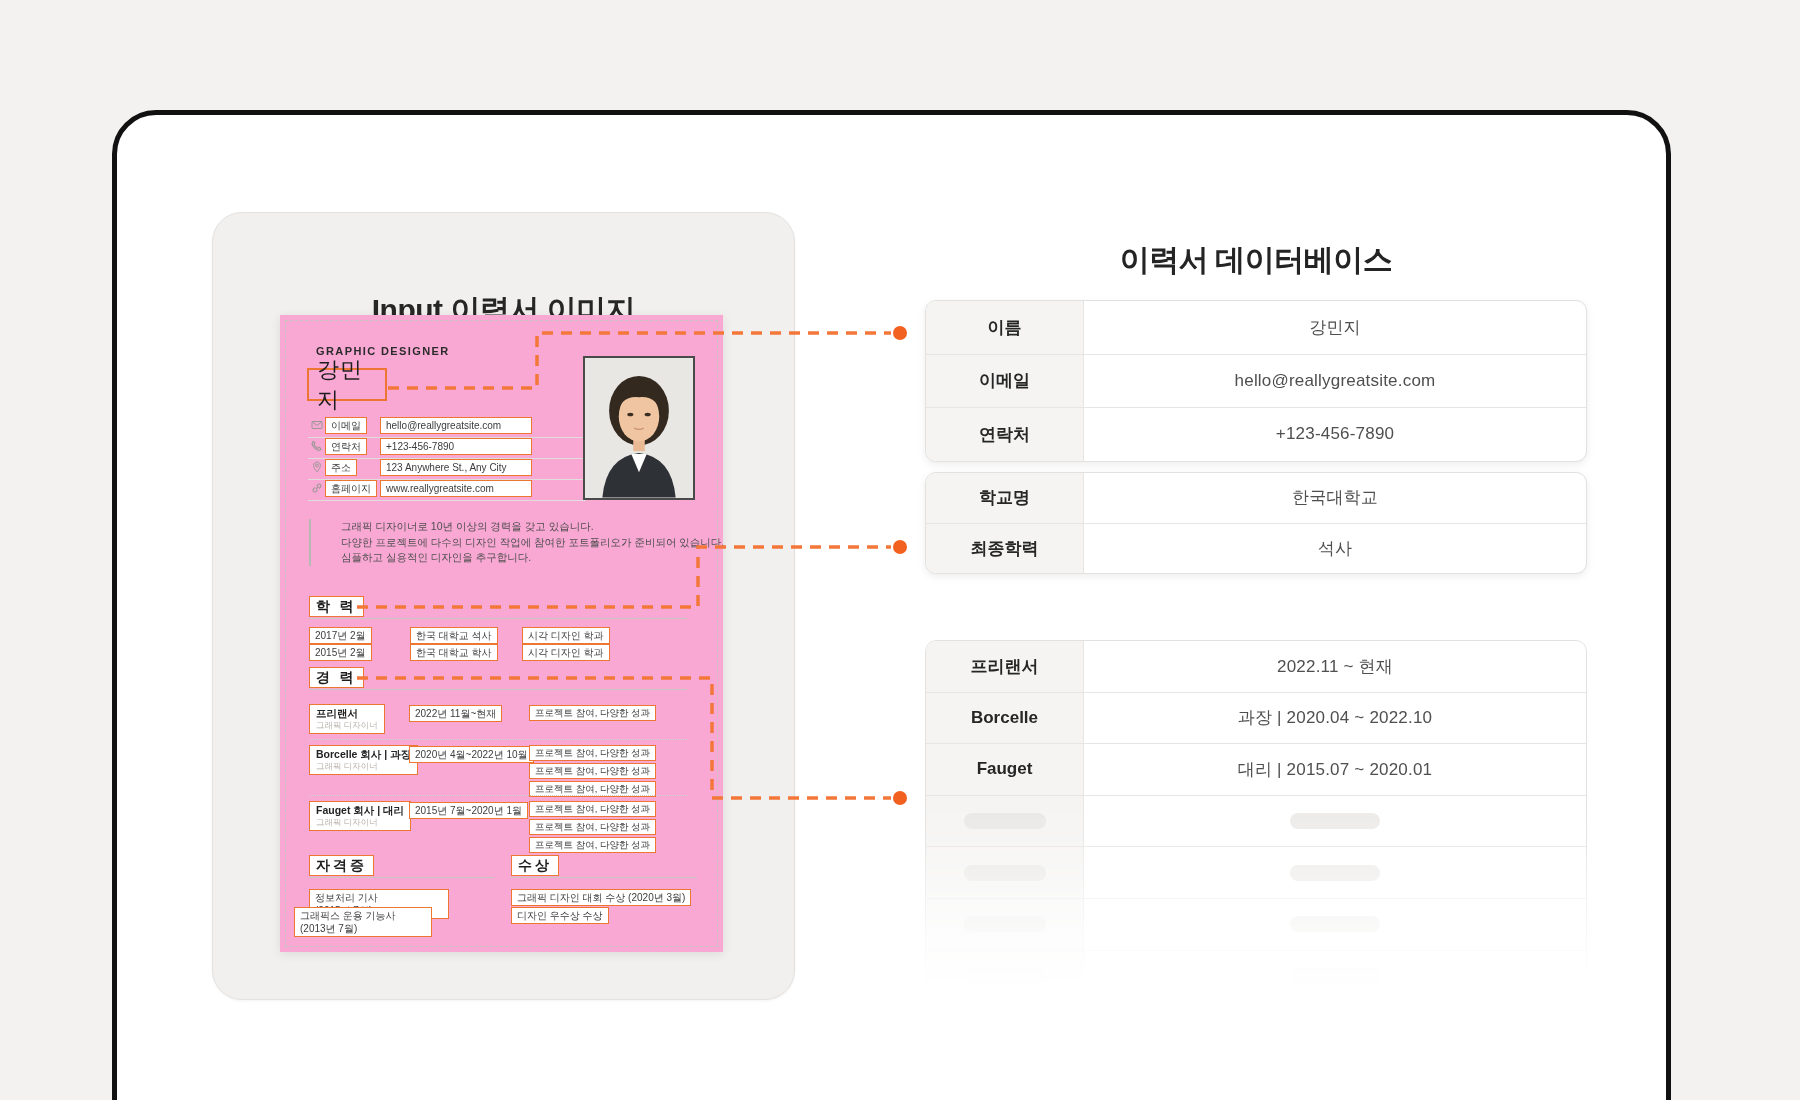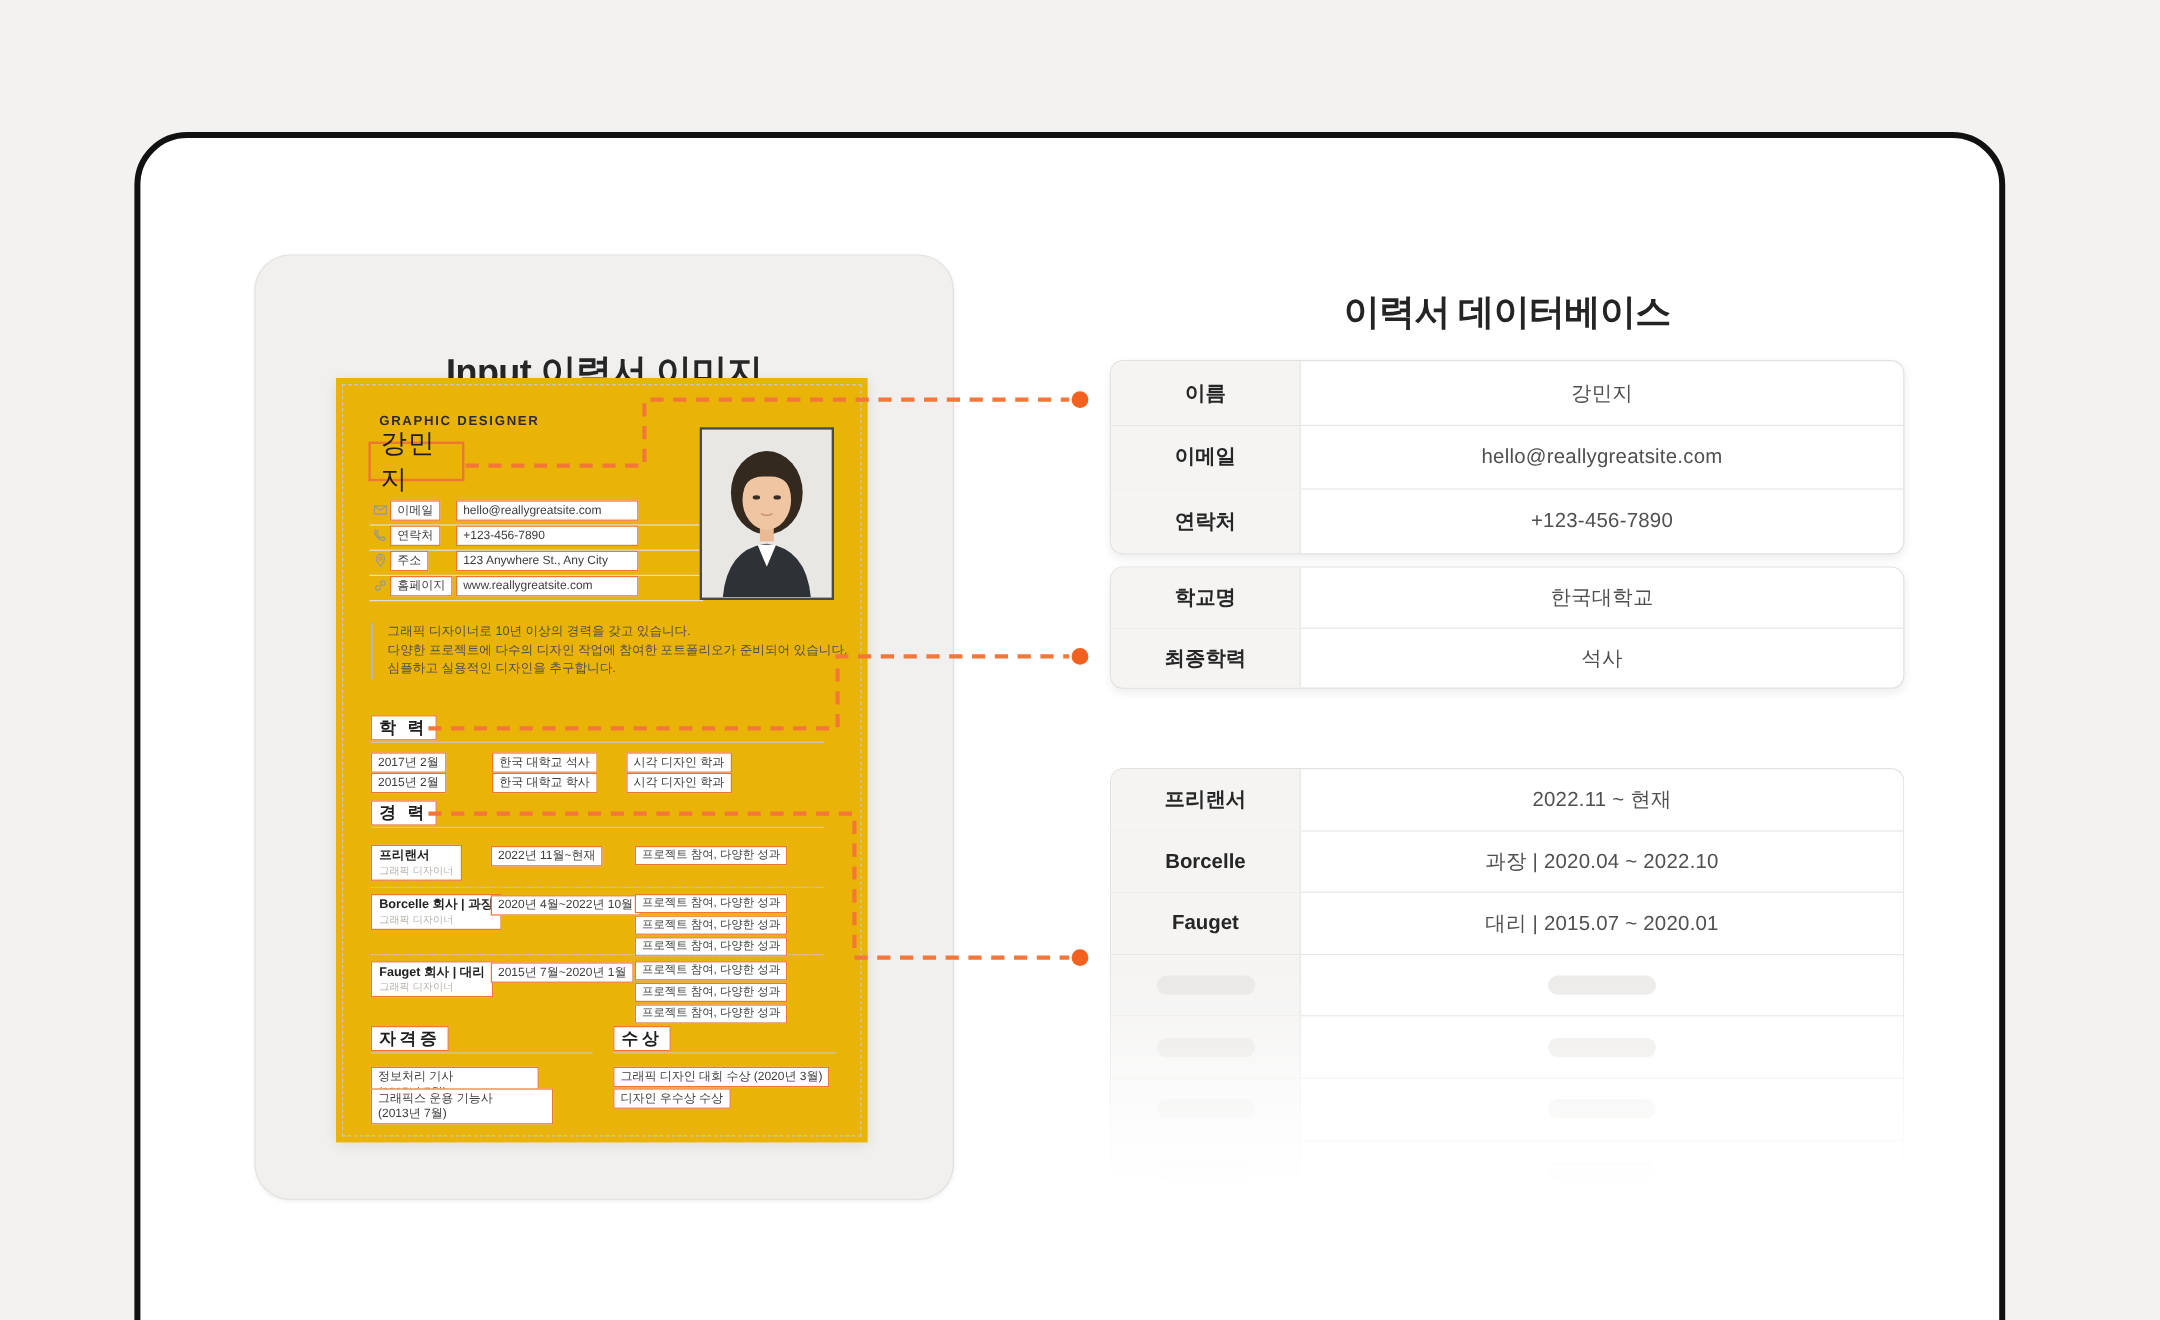--- a/index.html
+++ b/index.html
@@ -25,21 +25,21 @@
     background:#F1F0EE;border:1px solid #E3E2E0;border-radius:30px;box-sizing:border-box;
     box-shadow:0 1px 3px rgba(0,0,0,.05);
   }
   .left-title{
     position:absolute;left:212px;top:250px;width:583px;text-align:center;
     font-size:30px;font-weight:700;color:#262626;letter-spacing:-0.5px;margin-top:40px;
   }
   .left-title .en{font-weight:800;}
   .resume-page{
     position:absolute;left:280px;top:315px;width:443px;height:637px;
-    background:#eab308;box-shadow:0 2px 10px rgba(0,0,0,.09);
+    background:#f9a8d4;box-shadow:0 2px 10px rgba(0,0,0,.09);
   }
   .resume-page::before{
     content:"";position:absolute;left:5px;top:5px;right:5px;bottom:5px;
     border:1px dashed #C8C6C3;pointer-events:none;
   }
   .abs{position:absolute;}
   .role{left:36px;top:30px;font-size:11px;font-weight:800;letter-spacing:1.4px;color:#2B2B2B;}
   .name-box{
     left:27px;top:53px;width:80px;height:33px;box-sizing:border-box;
     border:2px solid var(--accent);font-size:22px;color:#1D1D1D;
@@ -52,21 +52,21 @@
     display:inline-block;border:1px solid var(--accent);background:#fff;
     font-size:10px;color:#3C3C3C;padding:1px 5px;line-height:13px;white-space:nowrap;
   }
   .c-label{position:absolute;left:17px;top:1px;}
   .c-value{position:absolute;left:72px;top:1px;min-width:140px;}
   .photo{
     left:303px;top:41px;width:112px;height:144px;border:2px solid #4A4A4A;box-sizing:border-box;
     background:#E9E7E4;overflow:hidden;
   }
   .photo svg{display:block;width:100%;height:100%;}
-  .intro{left:29px;top:204px;border-left:2px solid #B9B7B4;padding-left:12px;}
+  .intro{left:29px;top:204px;border-left:2px solid #B9B7B4;padding-left:30px;}
   .intro div{font-size:10.5px;line-height:15.5px;color:#4E4E4E;white-space:nowrap;}
   .sec-h{
     border:1.5px solid var(--accent);padding:0 6px;height:21px;box-sizing:border-box;
     font-family:"Liberation Serif","DejaVu Serif",serif;
     font-size:14px;font-weight:700;letter-spacing:3px;color:#1E1E1E;
     display:inline-flex;align-items:center;background:#fff;z-index:3;
   }
   .sec-rule{height:1px;background:#C9C7C4;}
   .cell{white-space:nowrap;}
   .edu-date{left:29px;}
@@ -233,21 +233,21 @@
     <span class="res-line">프로젝트 참여, 다양한 성과</span>
     <span class="res-line">프로젝트 참여, 다양한 성과</span>
   </div>
 
   <span class="abs sec-h" style="left:29px;top:540px">자격증</span>
   <div class="abs sec-rule" style="left:29px;top:562px;width:185px"></div>
   <span class="abs obox cert-box" style="left:29px;top:574px;width:140px">
     <span>정보처리 기사</span>
     <span>(2015년 7월)</span>
   </span>
-  <span class="abs obox cert-box" style="left:29px;top:592px;width:152px">
+  <span class="abs obox cert-box" style="left:14px;top:592px;width:138px">
     <span>그래픽스 운용 기능사</span>
     <span>(2013년 7월)</span>
   </span>
 
   <span class="abs sec-h" style="left:231px;top:540px">수상</span>
   <div class="abs sec-rule" style="left:231px;top:562px;width:186px"></div>
   <span class="abs obox" style="left:231px;top:574px">그래픽 디자인 대회 수상 (2020년 3월)</span>
   <span class="abs obox" style="left:231px;top:592px">디자인 우수상 수상</span>
 </div>
 

